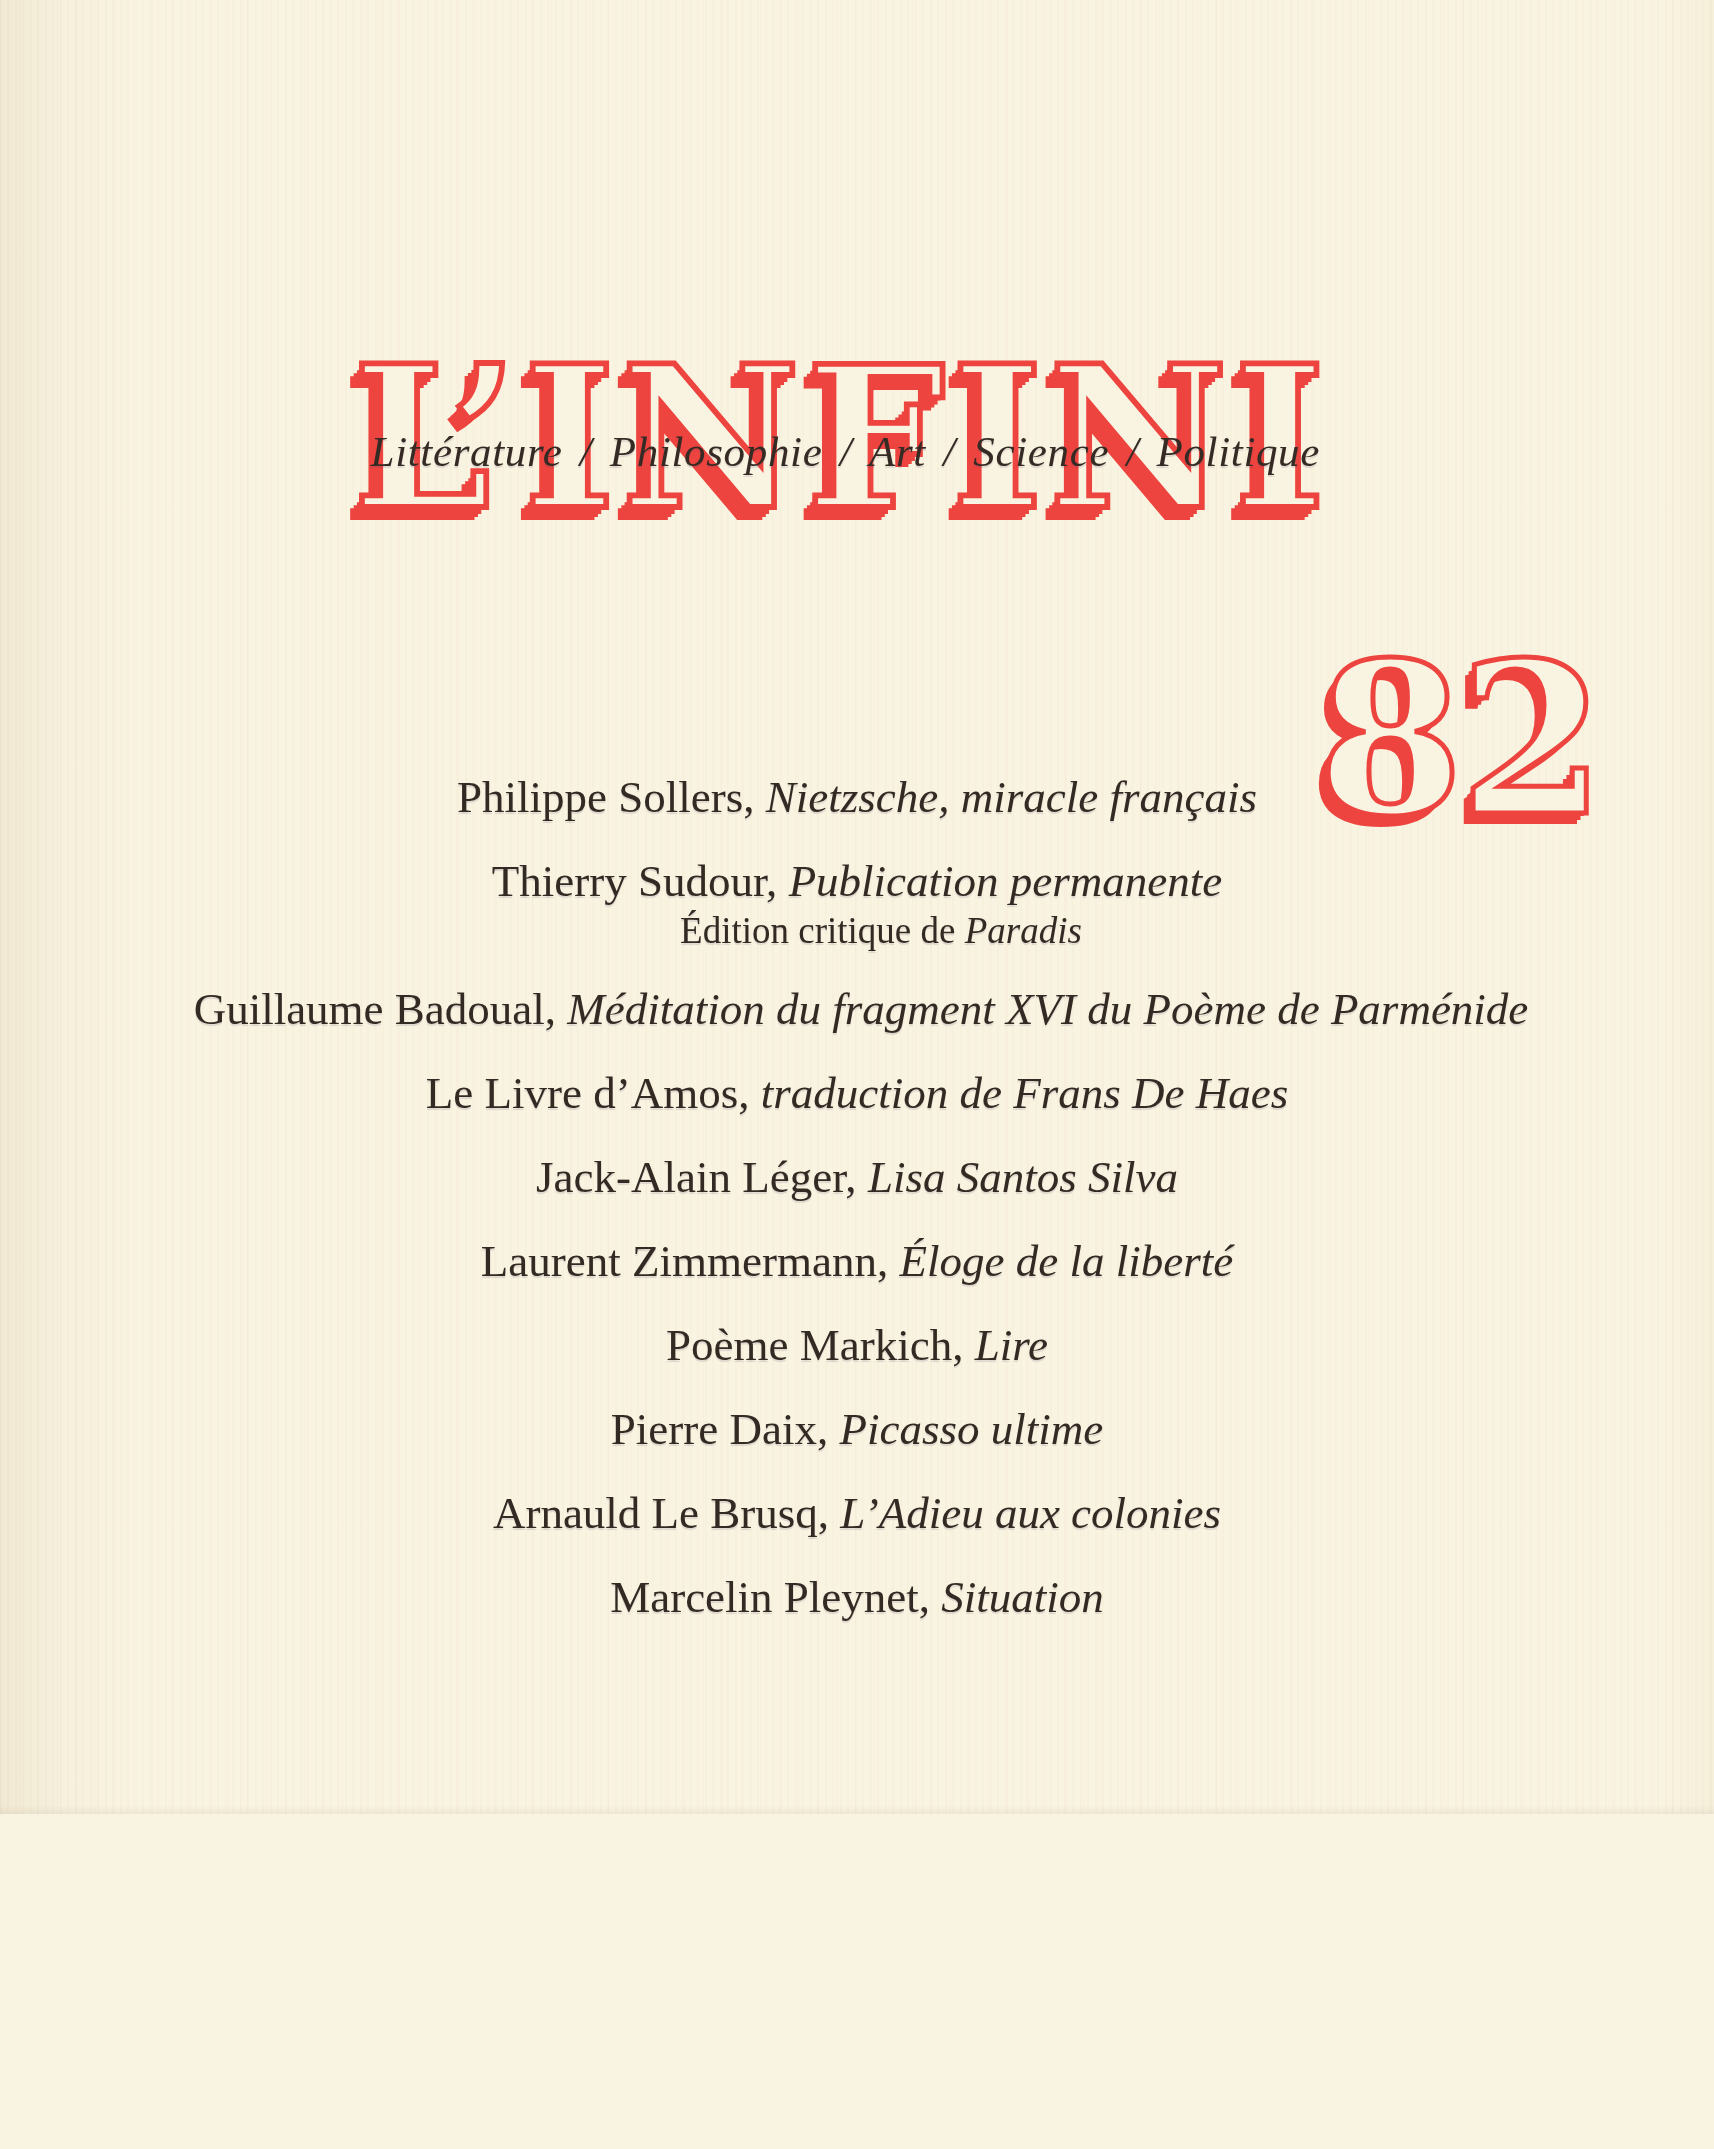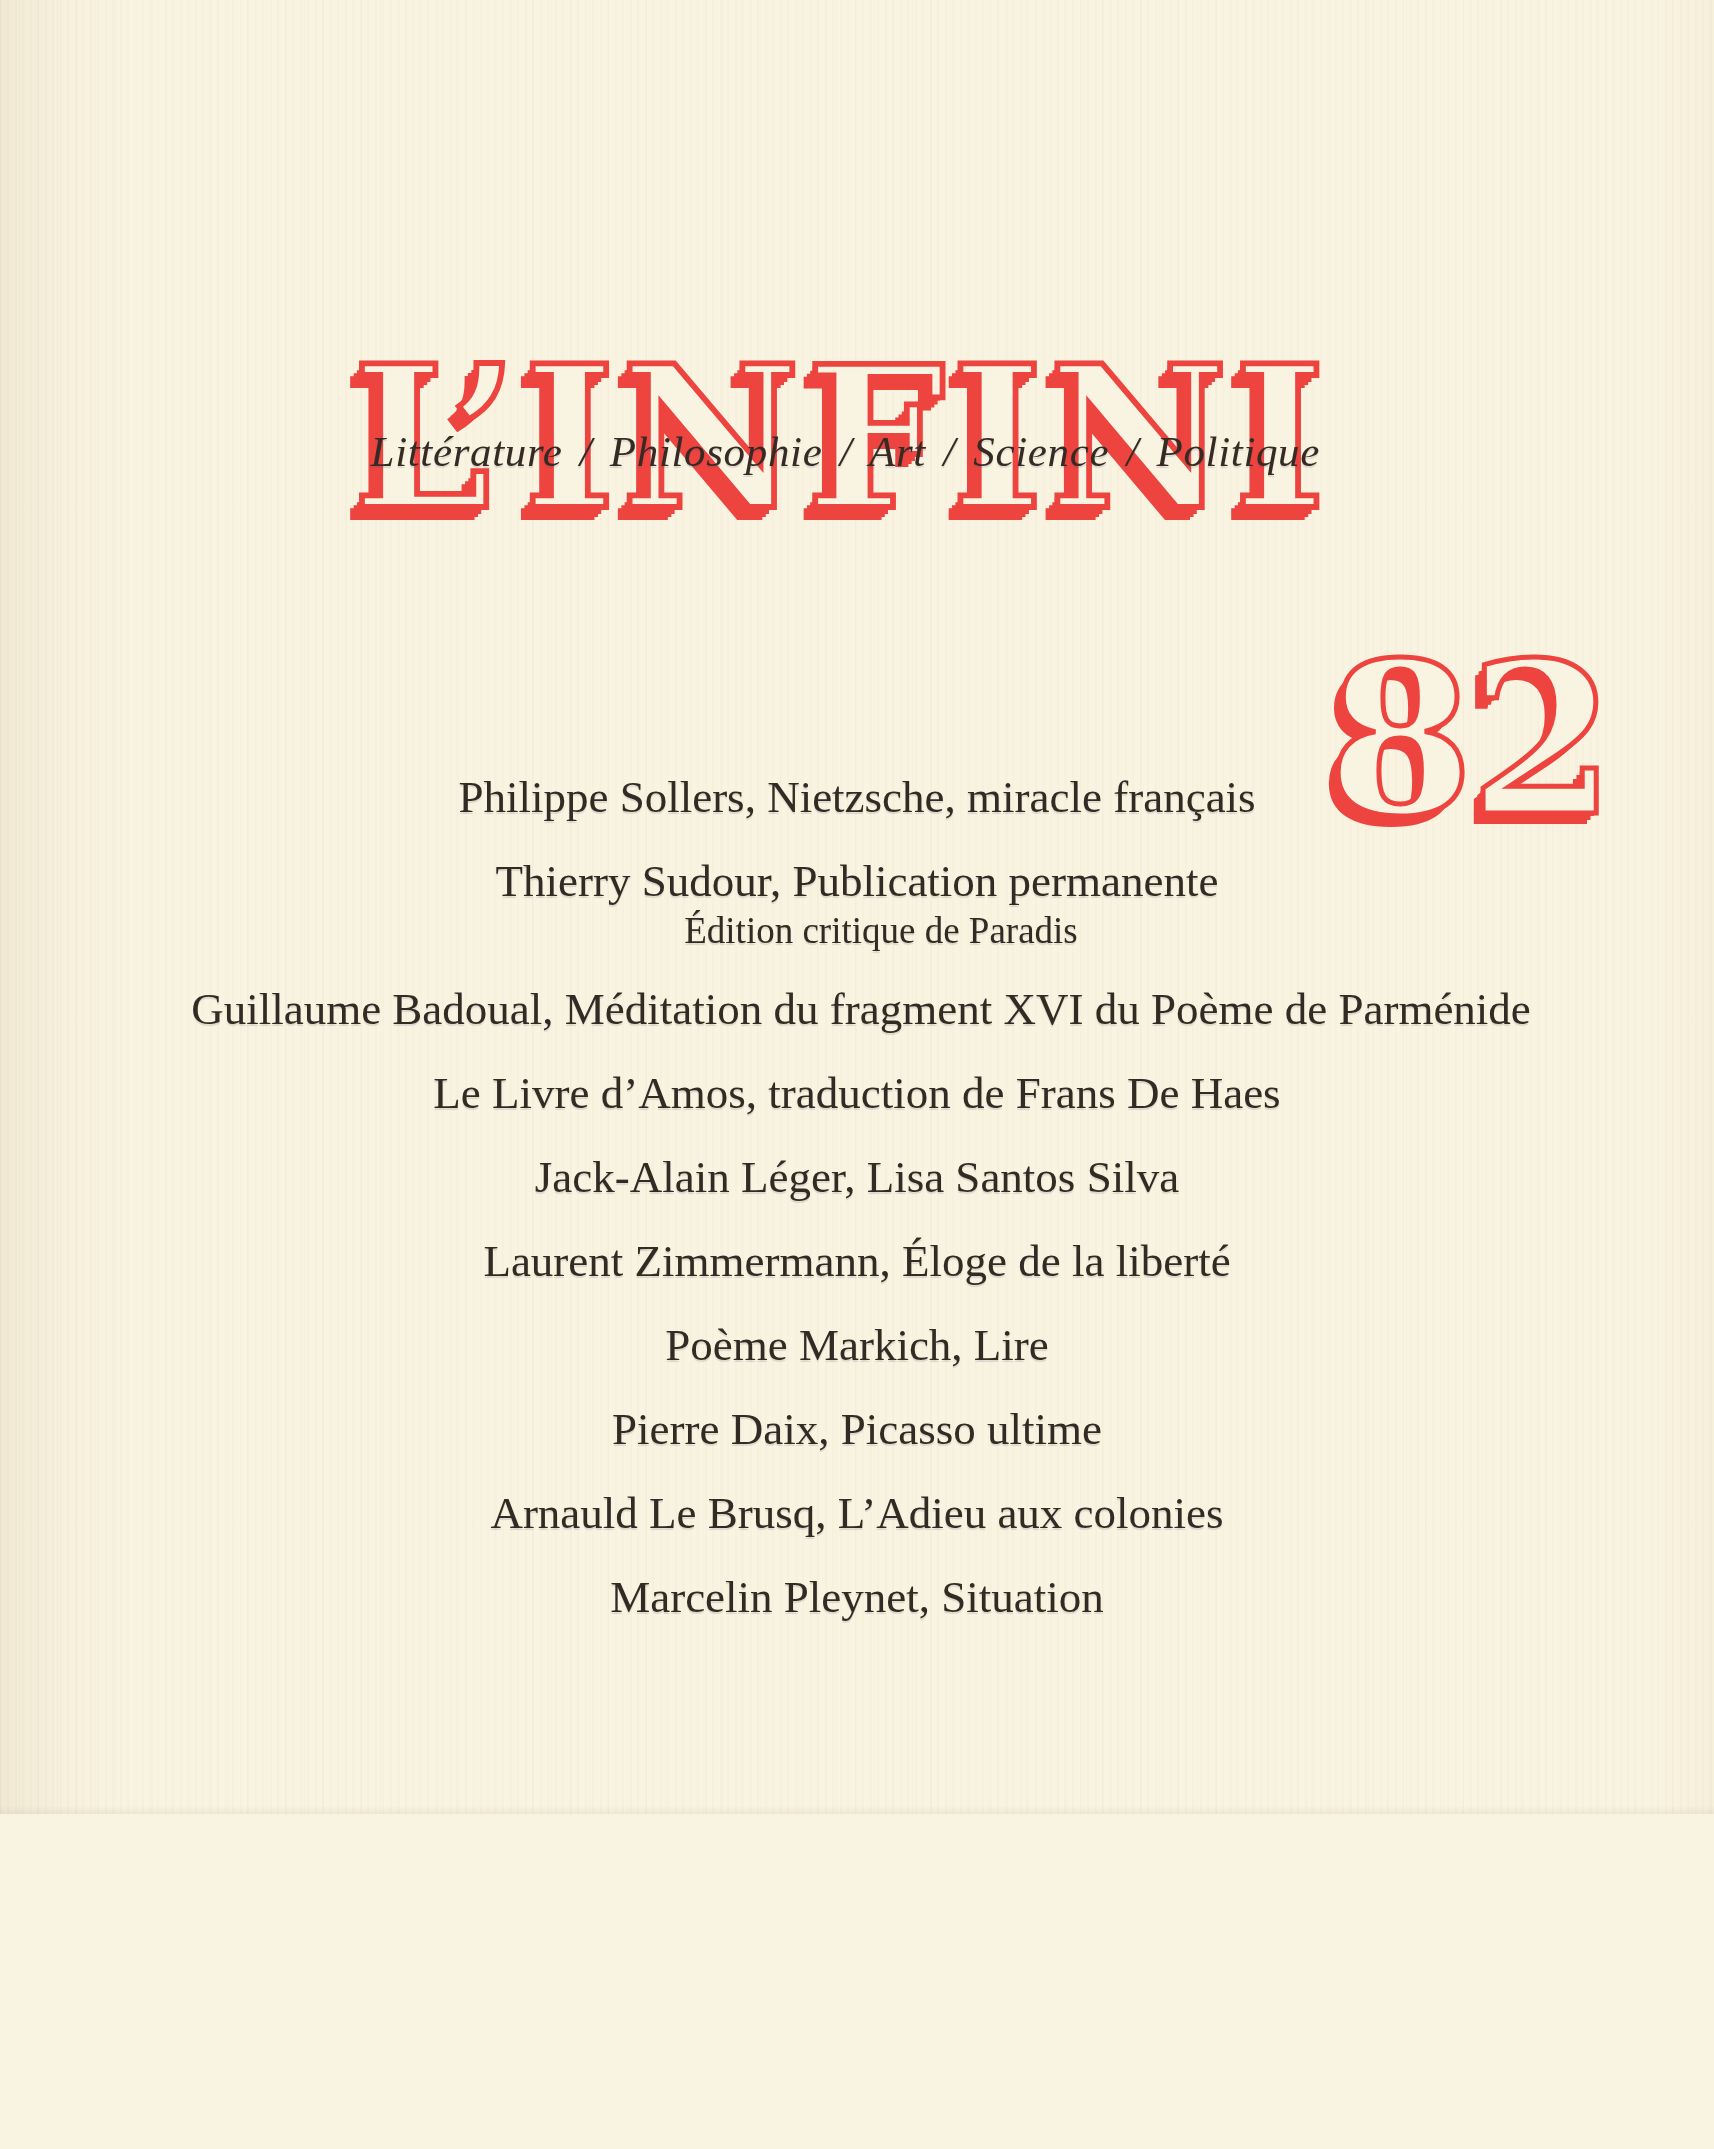--- a/index.html
+++ b/index.html
@@ -58,21 +58,21 @@
     letter-spacing: 0.015em;
     word-spacing: 0.14em;
     color: #352b24;
     text-shadow: 0 1.7px 0.8px rgba(80,70,110,0.16);
     white-space: nowrap;
   }
 
   .issue-number {
     position: absolute;
     top: 635px;
-    right: 103px;
+    right: 113px;
     font-family: "DejaVu Serif", serif;
     font-weight: 700;
     font-size: 210px;
     line-height: 1;
     letter-spacing: -0.02em;
     color: #f9f4e1;
     -webkit-text-stroke: 5px #ee443f;
     text-shadow:
       -2.5px 3.3px 0 #ee443f,
       -5.8px 6.7px 0 #ee443f,
@@ -97,20 +97,21 @@
     font-size: 37px;
     line-height: 47px;
     margin-top: -16px;
     padding-left: 48px;
   }
   .toc p.after-note {
     margin-top: 13.4px;
     padding-left: 8px;
   }
   .work {
+    font-style: italic;
     margin-top: 32px;
   }
 
   .season {
     position: absolute;
     top: 2007px;
     right: 184px;
     font-style: italic;
     font-size: 44px;
     color: #ee443f;

